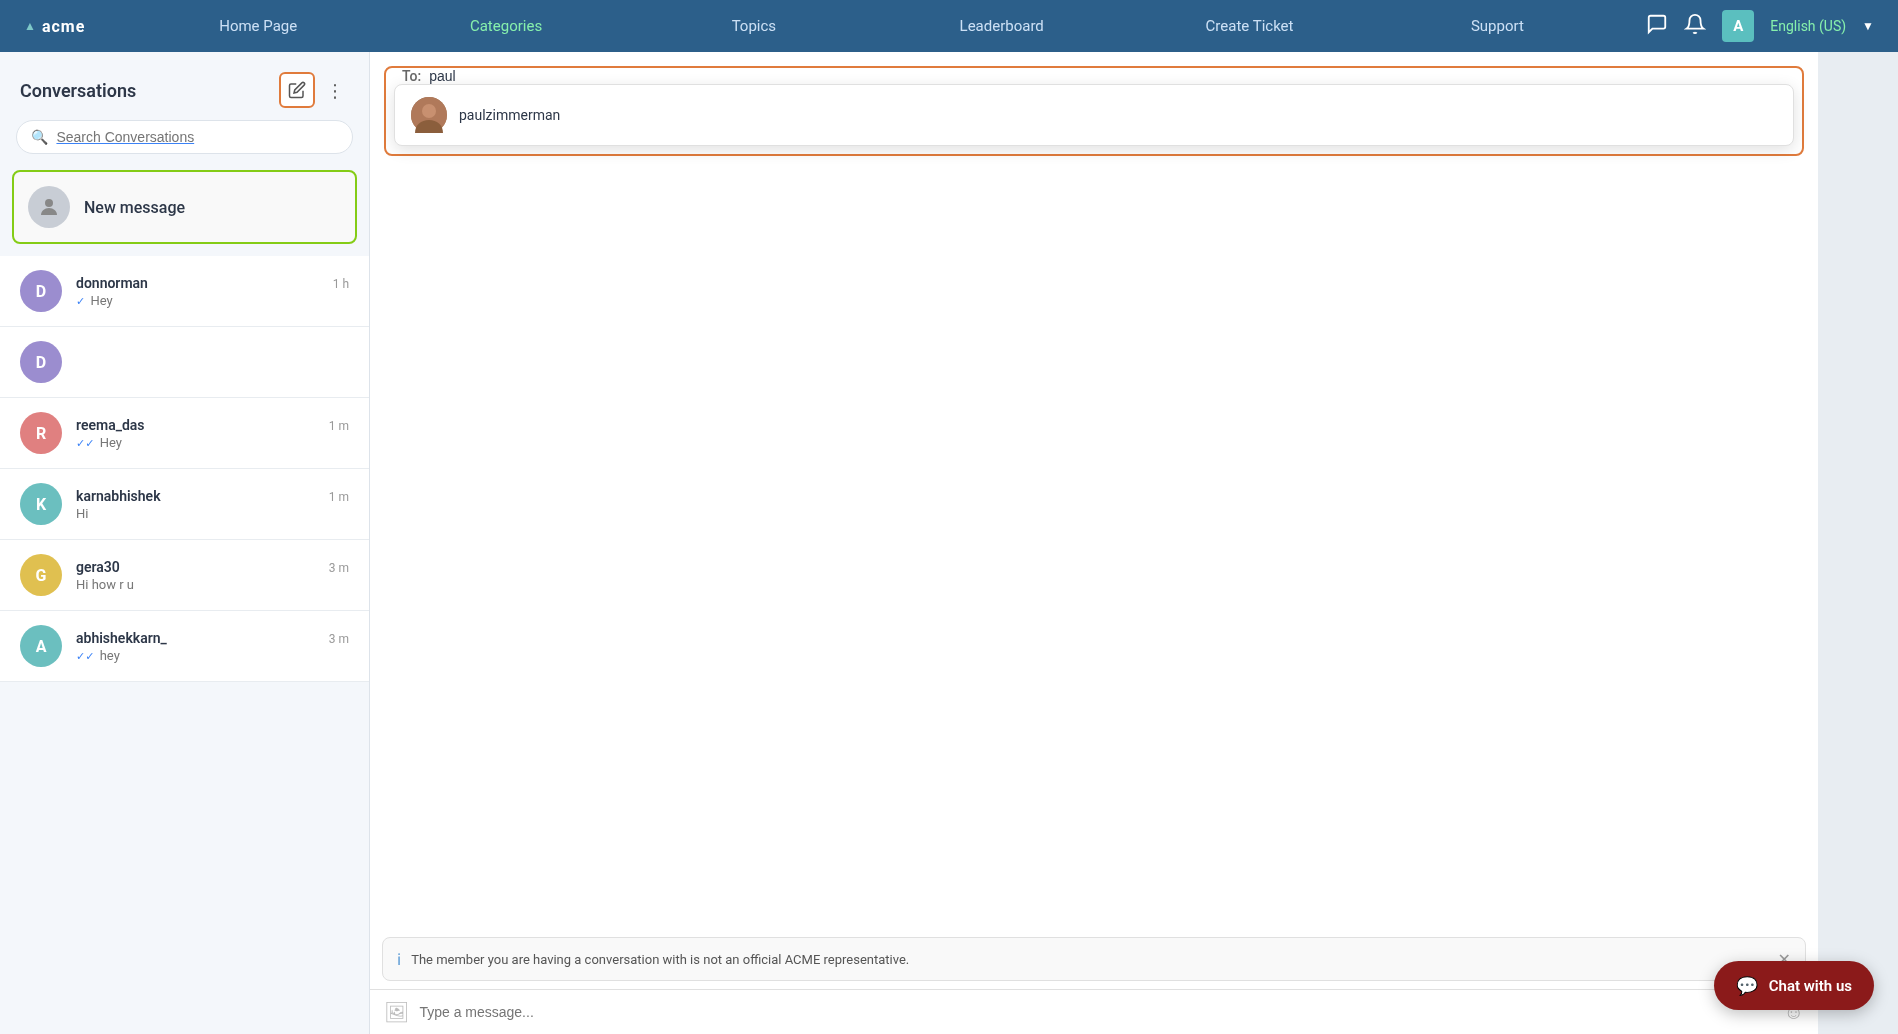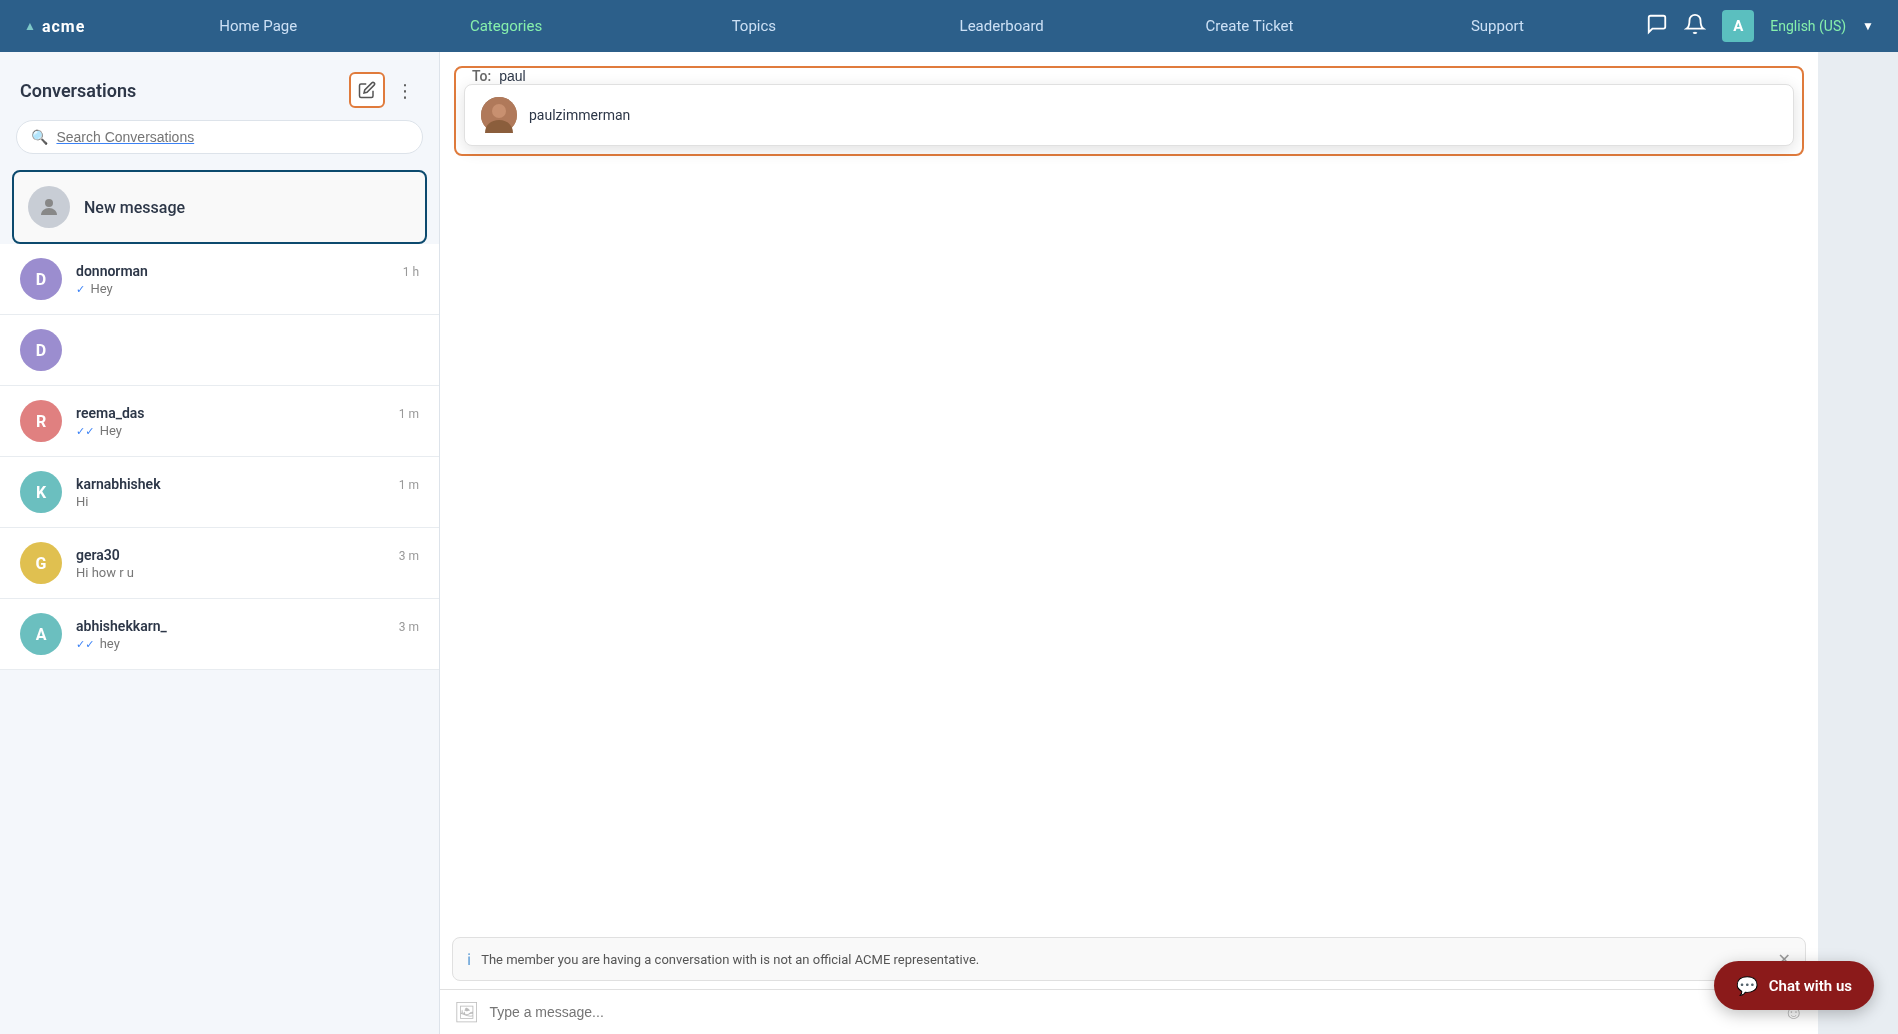--- a/index.html
+++ b/index.html
@@ -65,21 +65,21 @@
     }
 
     
     .main-layout {
       display: flex;
       height: calc(1034px - 52px);
     }
 
     
     .sidebar {
-      width: 440px;
+      width: 370px;
       background: #f4f7fb;
       border-right: 1px solid #dde3ea;
       display: flex;
       flex-direction: column;
       flex-shrink: 0;
     }
     .sidebar-header {
       display: flex;
       align-items: center;
       justify-content: space-between;
@@ -137,22 +137,22 @@
       outline: none;
       font-size: 14px;
       color: #3b82f6;
       background: transparent;
       width: 100%;
       text-decoration: underline;
     }
 
     
     .new-message-item {
-      margin: 4px 12px 0 12px;
-      border: 2px solid #0c4a6e;
+      margin: 4px 12px 12px 12px;
+      border: 2px solid #84cc16;
       border-radius: 8px;
       background: #f9f9f9;
       display: flex;
       align-items: center;
       padding: 14px 14px;
       gap: 14px;
       cursor: pointer;
     }
     .new-msg-avatar {
       width: 42px;

